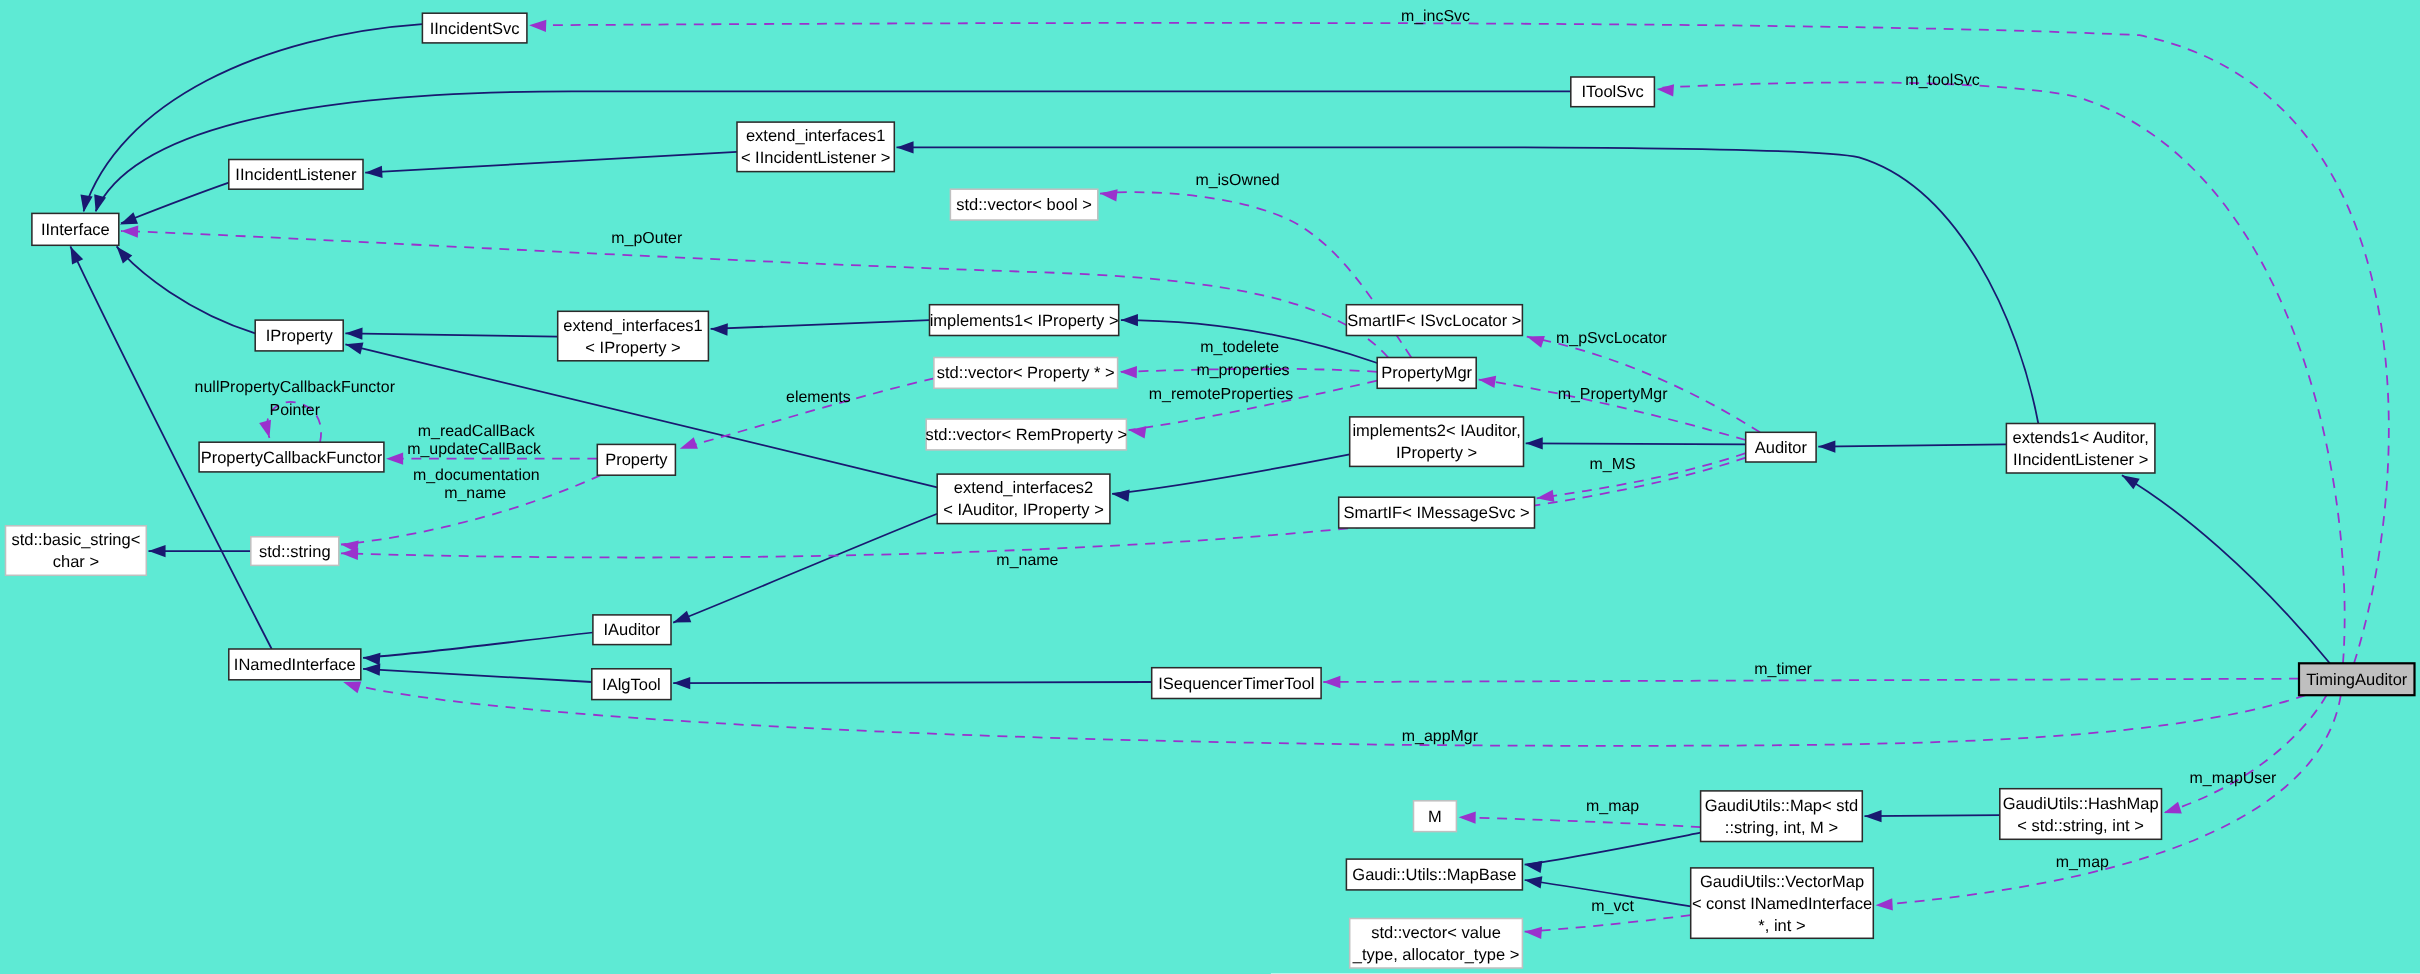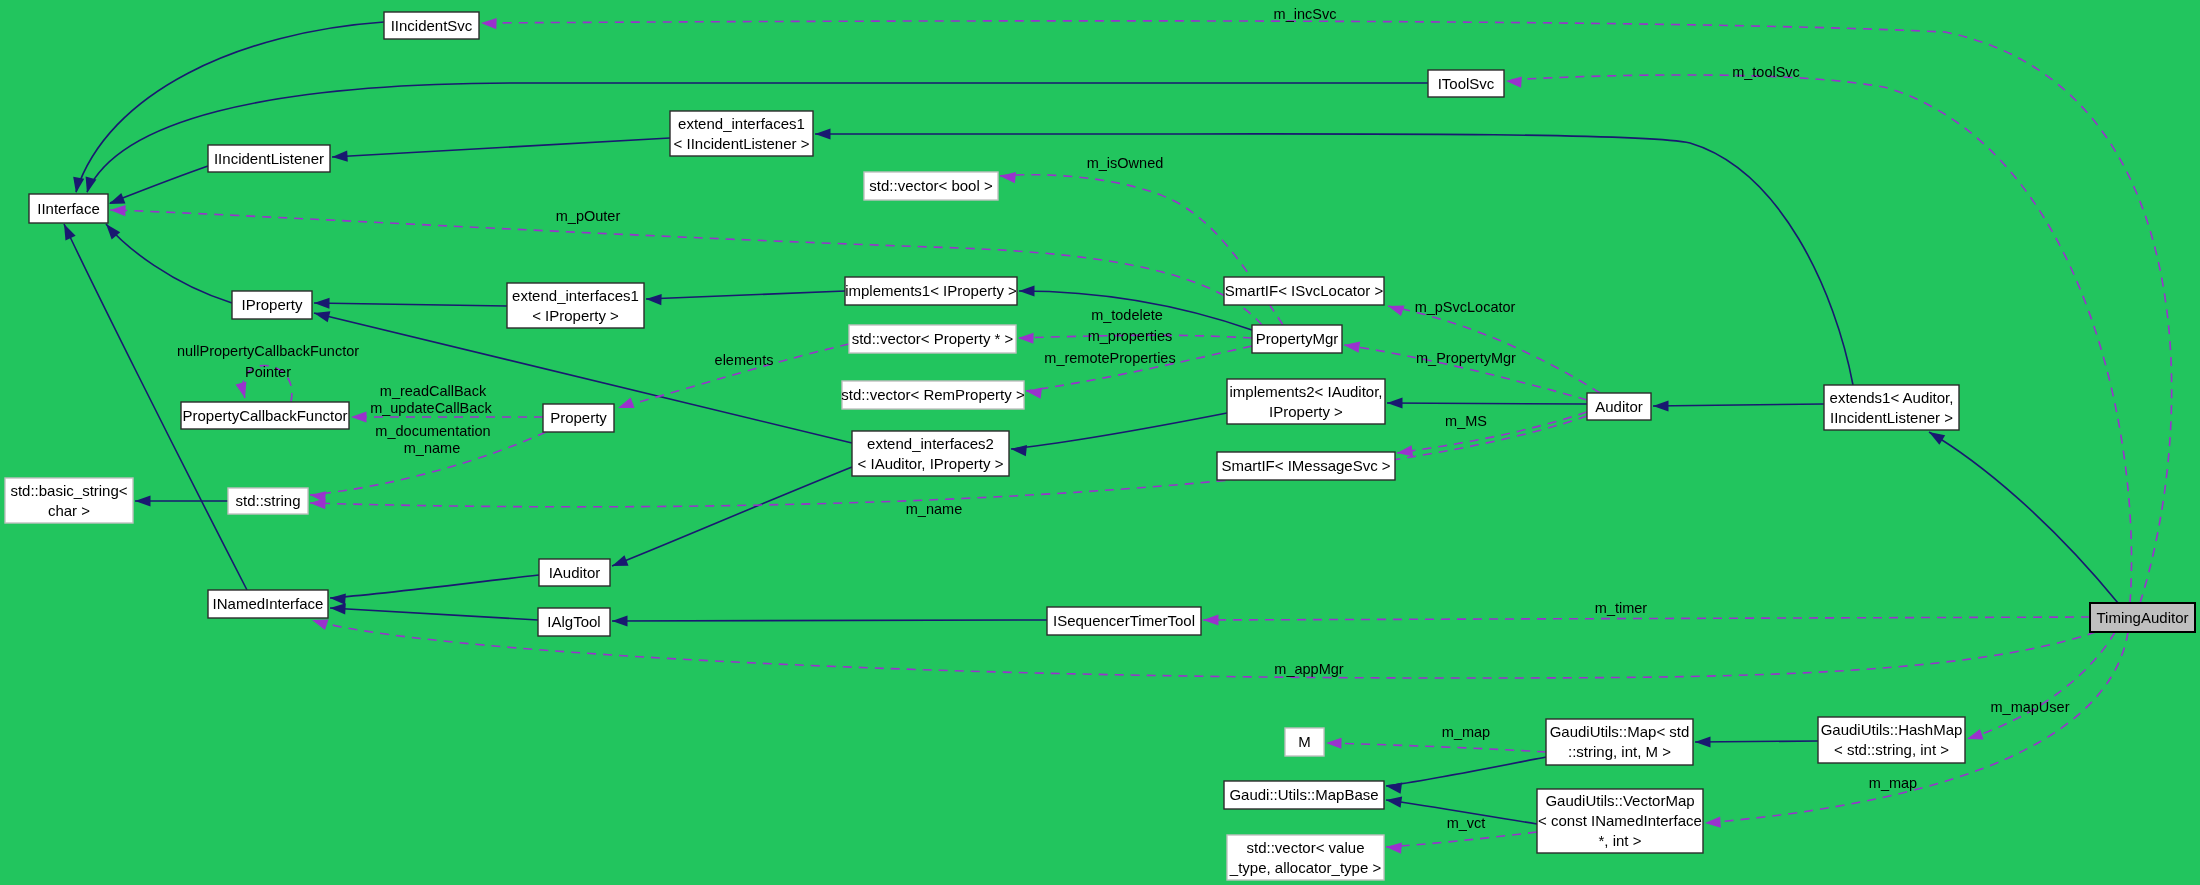--- a/index.html
+++ b/index.html
@@ -1,16 +1,16 @@
 <!DOCTYPE html>
 <html><head>
 <meta charset="utf-8">
 <style>
   html,body{margin:0;padding:0;background:#ffffff;}
-  #stage{position:relative;width:2200px;height:885px;background:#22c55e;overflow:hidden;
+  #stage{position:relative;width:2200px;height:885px;background:#5eead4;overflow:hidden;
          font-family:"Liberation Sans", sans-serif;}
   svg{position:absolute;left:0;top:0;}
   .node-rect{fill:#ffffff;stroke:#2b2b2b;stroke-width:1.4;}
   .node-rect.external{stroke:#c0c0c0;}
   .node-rect.focus{fill:#bfbfbf;stroke:#000000;stroke-width:2;}
   .node-text{font-size:15px;fill:#000000;text-anchor:middle;}
   .edge-label{font-size:14.5px;fill:#000000;text-anchor:middle;}
   path.inheritance{fill:none;stroke-width:1.6;}
   path.usage{fill:none;stroke-width:1.6;stroke-dasharray:9,7;}
 </style>

